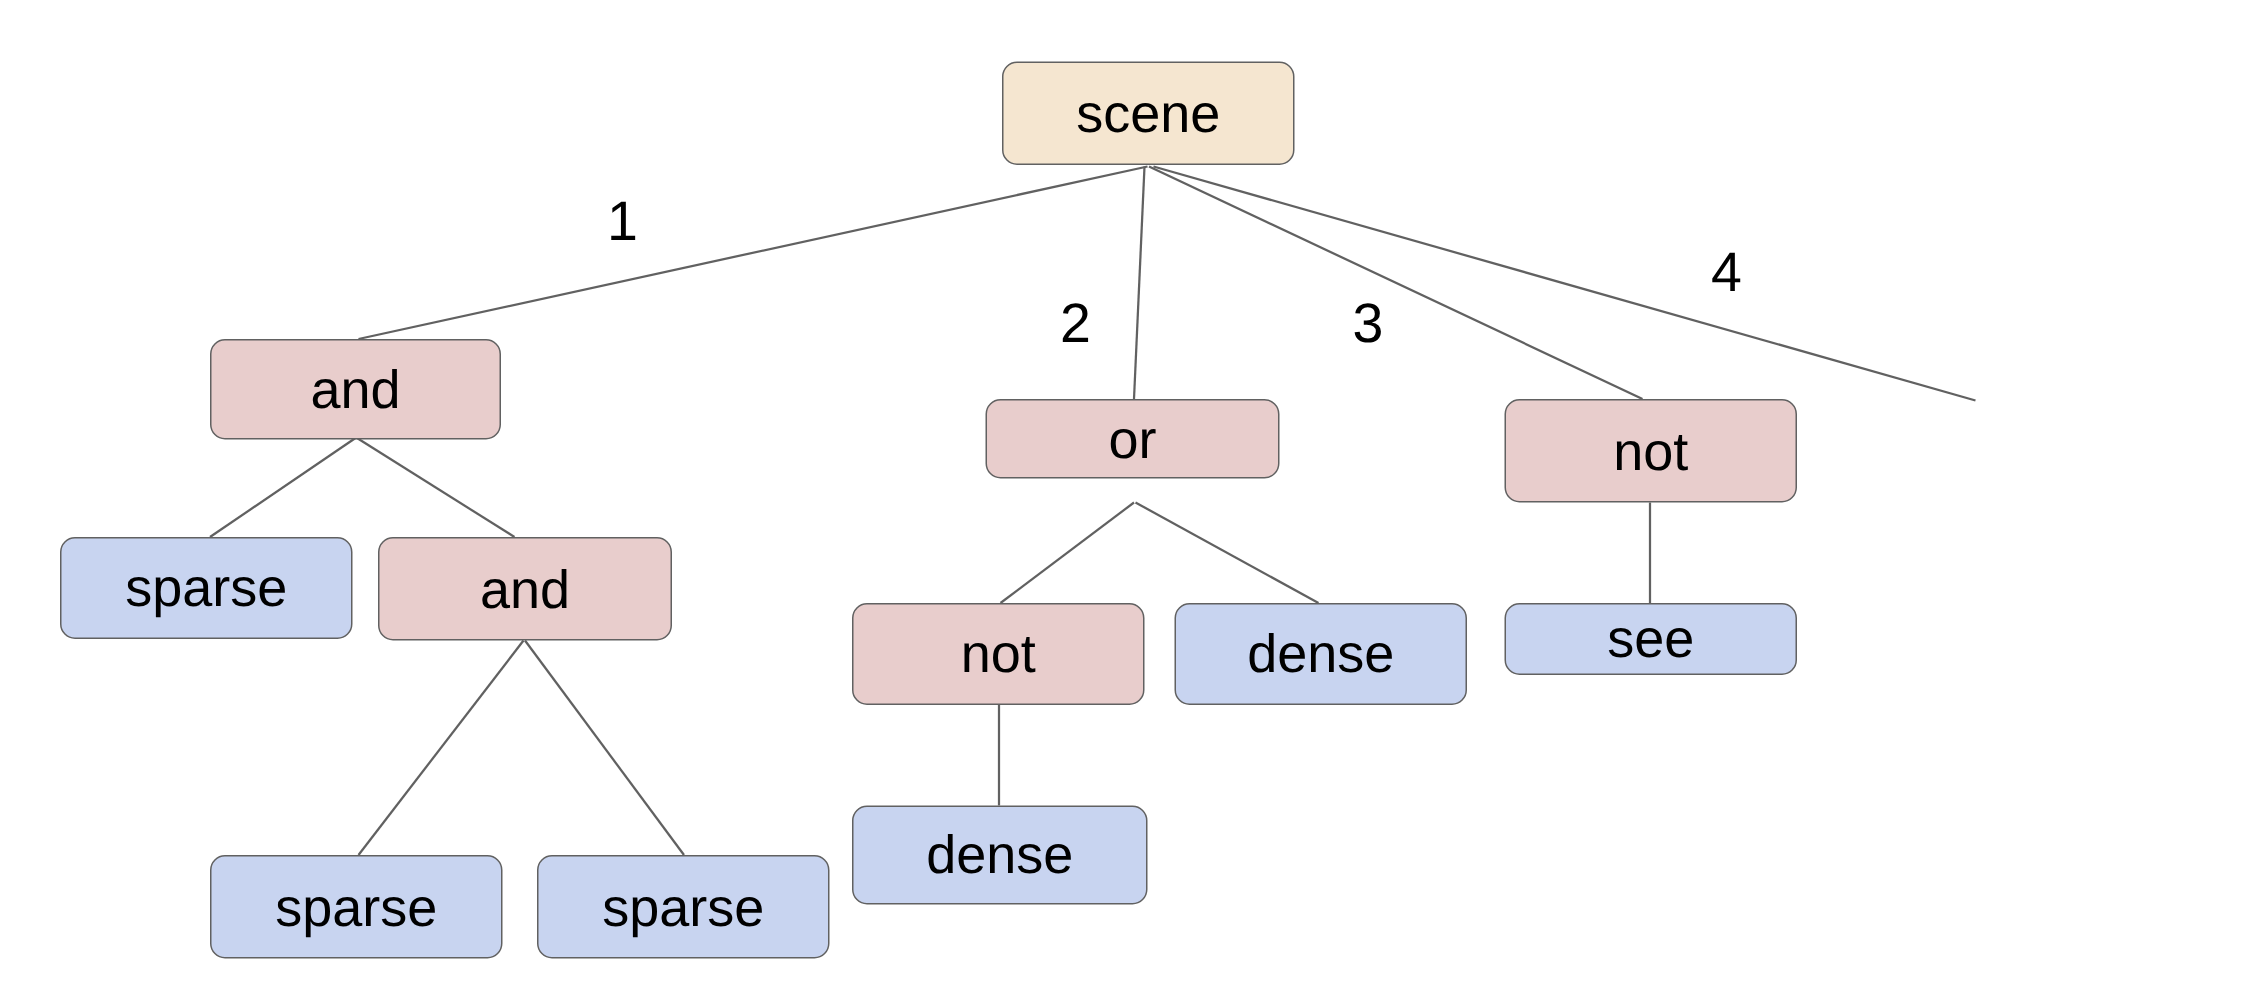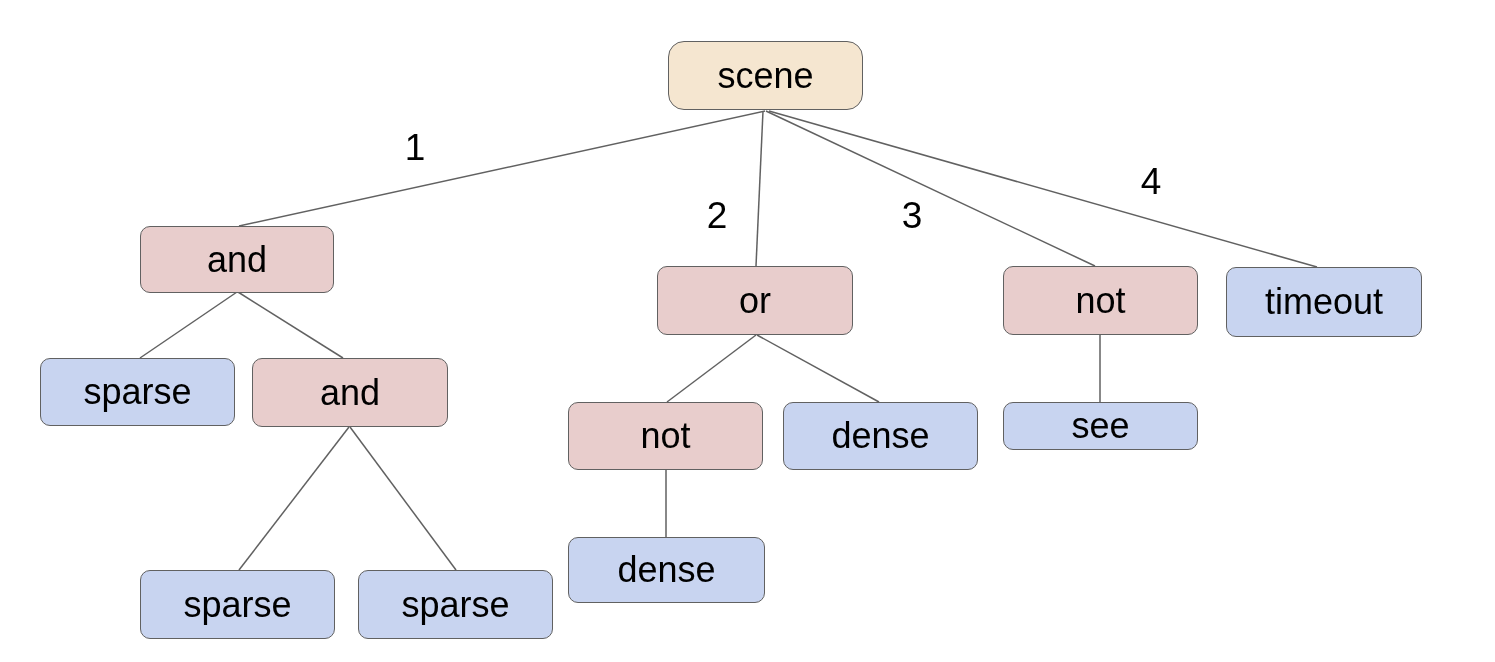--- a/index.html
+++ b/index.html
@@ -23,21 +23,21 @@
   }
   .node {
     position: absolute;
     box-sizing: border-box;
     border: 1.6px solid #616161;
     border-radius: 10px;
     display: flex;
     align-items: center;
     justify-content: center;
   }
-  .node--root     { background: #f5e6d0; border-radius: 16px; }
+  .node--root     { background: #f5e6d0; }
   .node--operator { background: #e8cdcc; }
   .node--leaf     { background: #c8d4f0; }
   .node-label {
     font-size: 36px;
     line-height: 1;
     color: #000000;
     white-space: nowrap;
   }
   .edge-label {
     position: absolute;
@@ -72,31 +72,28 @@
   <span class="edge-label" style="left:1151px; top:182px;">4</span>
 
   <div class="node node--root" style="left: 668px; top: 41px; width: 195px; height: 69px; background-color: rgb(245, 230, 208);">
     <span class="node-label">scene</span>
   </div>
 
   <div class="node node--operator" style="left: 140px; top: 226px; width: 194px; height: 67px; background-color: rgb(232, 205, 204);">
     <span class="node-label">and</span>
   </div>
 
-  <div class="node node--operator" style="left: 657px; top: 266px; width: 196px; height: 69px; background-color: rgb(232, 205, 204); align-items: center;">
+  <div class="node node--operator" style="left: 657px; top: 266px; width: 196px; height: 53px; background-color: rgb(232, 205, 204); align-items: center;">
     <span class="node-label">or</span>
   </div>
 
   <div class="node node--operator" style="left: 1003px; top: 266px; width: 195px; height: 69px; background-color: rgb(232, 205, 204);">
     <span class="node-label">not</span>
   </div>
 
-  <div class="node node--leaf" style="left: 1226px; top: 267px; width: 196px; height: 70px; background-color: rgb(200, 212, 240);">
-    <span class="node-label">timeout</span>
-  </div>
 
   <div class="node node--leaf" style="left: 40px; top: 358px; width: 195px; height: 68px; background-color: rgb(200, 212, 240);">
     <span class="node-label">sparse</span>
   </div>
 
   <div class="node node--operator" style="left: 252px; top: 358px; width: 196px; height: 69px; background-color: rgb(232, 205, 204);">
     <span class="node-label">and</span>
   </div>
 
   <div class="node node--operator" style="left: 568px; top: 402px; width: 195px; height: 68px; background-color: rgb(232, 205, 204);">

